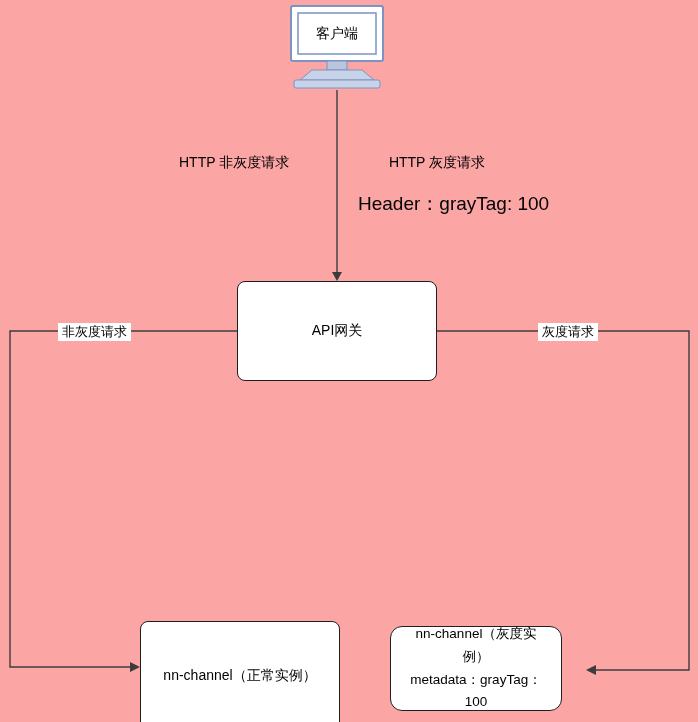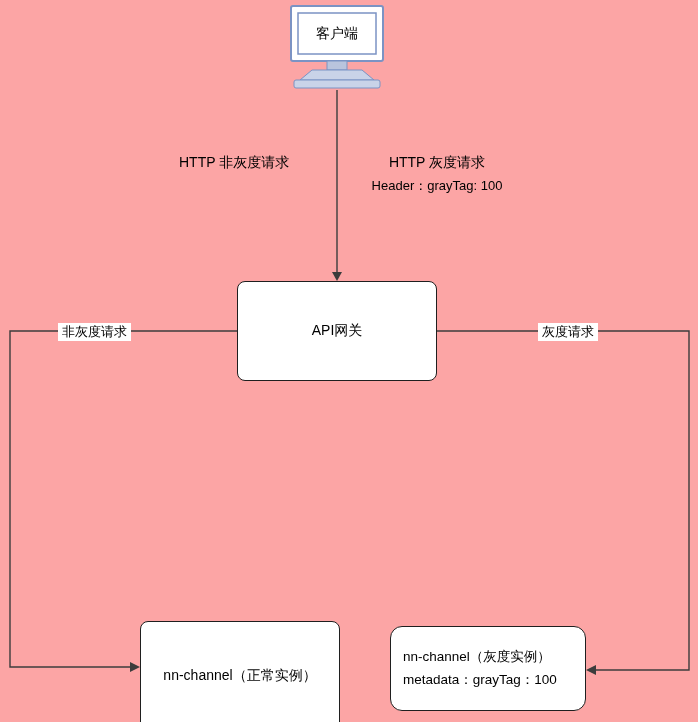--- a/index.html
+++ b/index.html
@@ -30,22 +30,22 @@
     flex-direction: column;
     align-items: center;
     justify-content: center;
     font-size: 14px;
     line-height: 1.55;
     text-align: center;
   }
   .node.gateway    { left: 237px; top: 281px; width: 200px; height: 100px; }
   .node.normal-box { left: 140px; top: 621px; width: 200px; height: 110px;  }
   .node.gray-box   {
-    left: 390px; top: 626px; width: 196px; height: 85px;
-    align-items: flex-start; text-align: left;
+    left: 390px; top: 626px; width: 172px; height: 85px;
+    align-items: flex-start; text-align: center;
     padding: 16px 12px; font-size: 13.5px; line-height: 1.7;
     border-radius: 12px;
   }
   .client-label {
     position: absolute;
     left: 291px; top: 13px;
     width: 92px; height: 41px;
     display: flex;
     align-items: center;
     justify-content: center;
@@ -56,21 +56,21 @@
     font-size: 14px;
     white-space: nowrap;
   }
   .edge-label.on-line {
     background: #ffffff;
     padding: 0 4px;
     font-size: 13px;
   }
   .label-http-normal { left: 179px; top: 154px; }
   .label-http-gray   { left: 358px; top: 154px; width: 158px; text-align: center; }
-  .label-http-gray .sub { font-size: 13px; margin-top: 5px; }
+  .label-http-gray .sub { font-size: 19px; margin-top: 19px; }
   .label-branch-normal { left: 58px;  top: 323px; }
   .label-branch-gray   { left: 538px; top: 323px; }
 </style>
 </head>
 <body>
 
 <div class="canvas">
 
   <svg class="connector-layer" viewBox="0 0 698 722" xmlns="http://www.w3.org/2000/svg">
 

